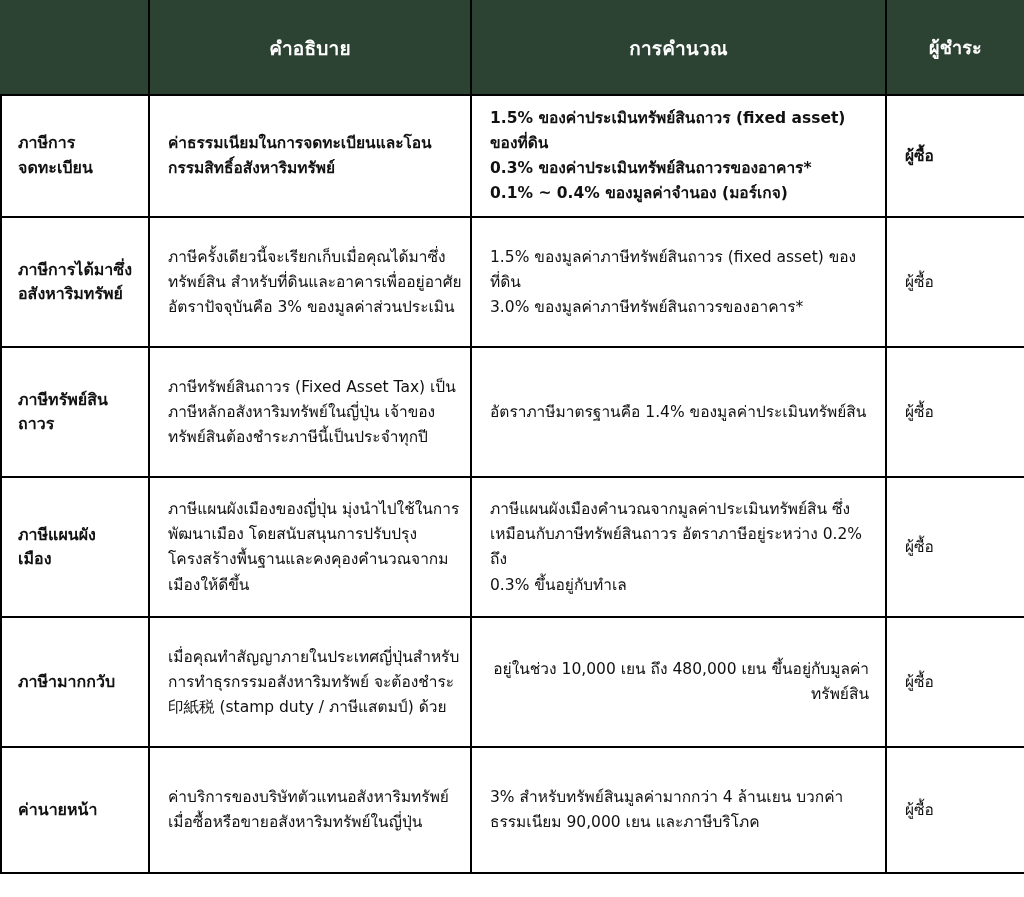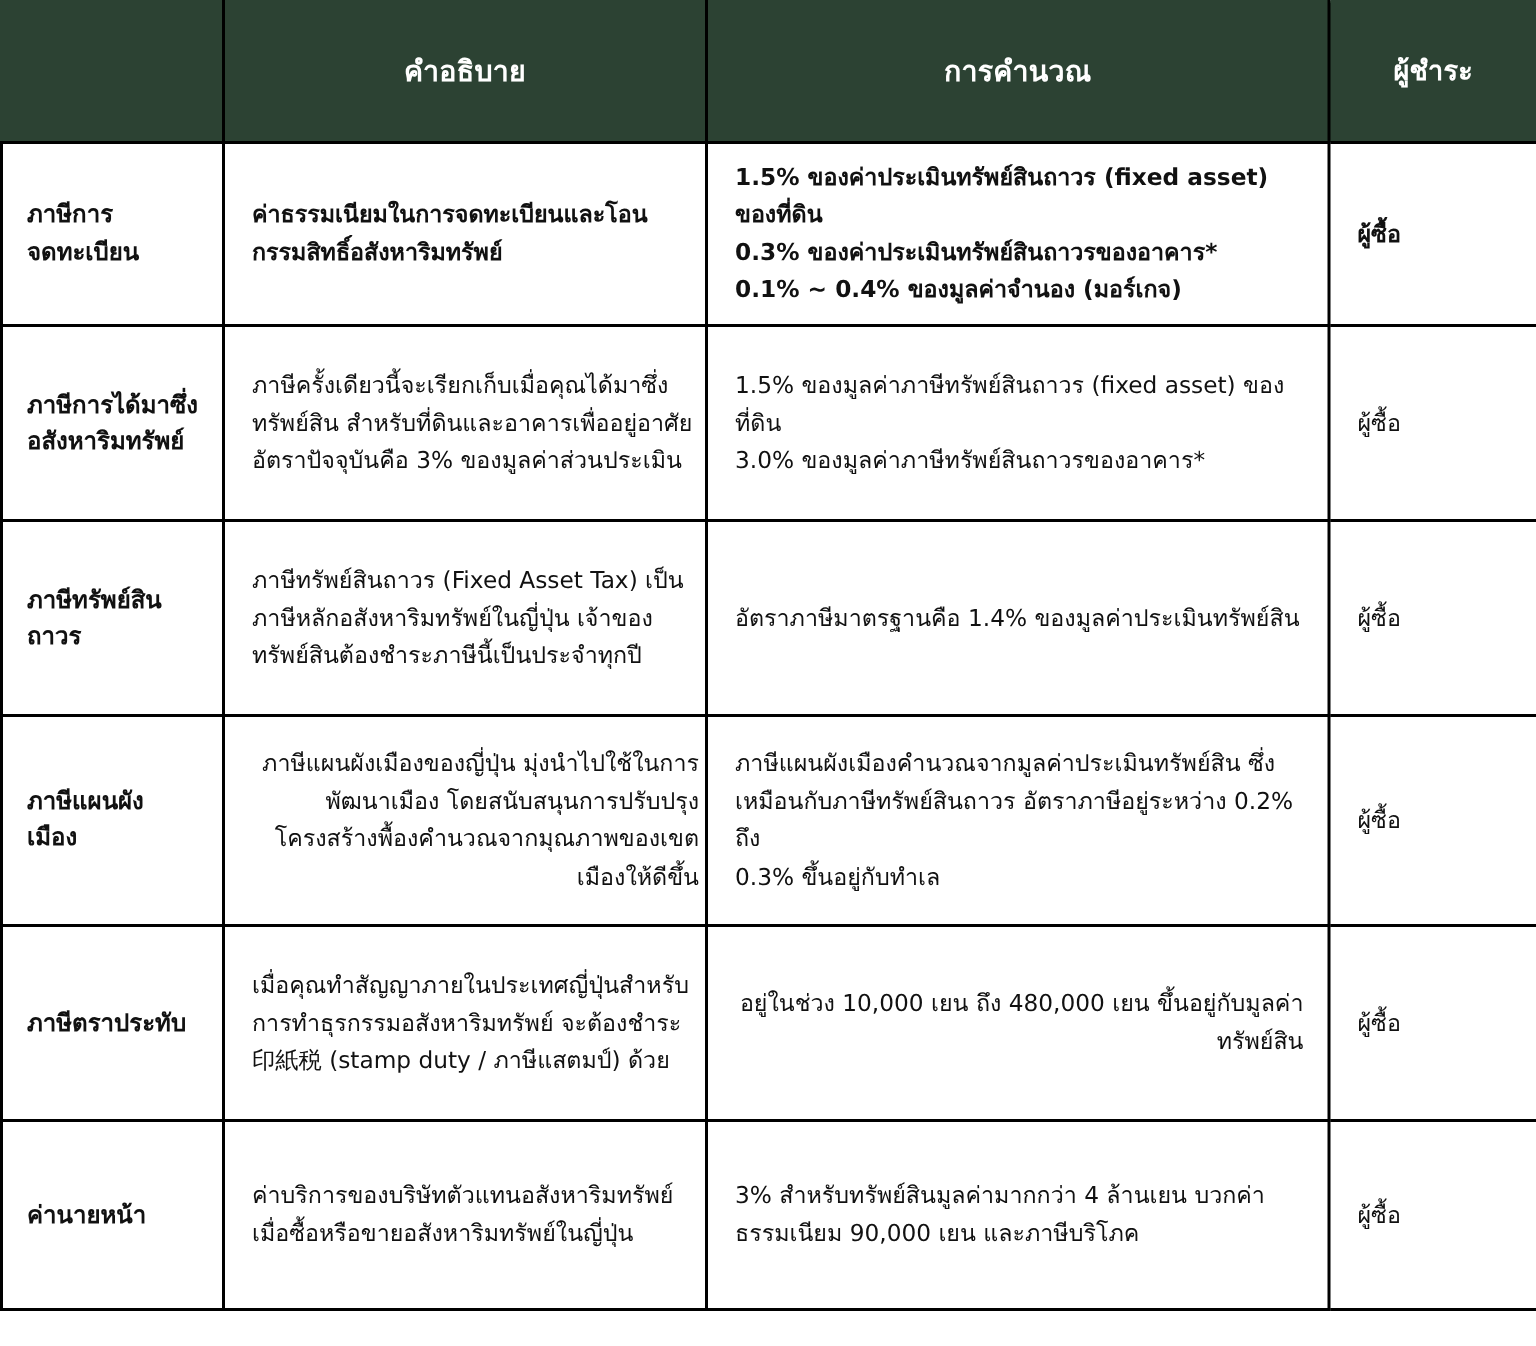--- a/index.html
+++ b/index.html
@@ -168,40 +168,40 @@
             <span class="line">ภาษีทรัพย์สินถาวร (Fixed Asset Tax) เป็น</span>
             <span class="line">ภาษีหลักอสังหาริมทรัพย์ในญี่ปุ่น เจ้าของ</span>
             <span class="line">ทรัพย์สินต้องชำระภาษีนี้เป็นประจำทุกปี</span>
           </td>
           <td class="cell-calc" style="border-color: rgb(0, 0, 0); color: rgb(17, 17, 17); background: rgb(255, 255, 255);">
             <span class="line">อัตราภาษีมาตรฐานคือ 1.4% ของมูลค่าประเมินทรัพย์สิน</span>
           </td>
           <td class="cell-payer" style="border-color: rgb(0, 0, 0); color: rgb(17, 17, 17); background: rgb(255, 255, 255);">ผู้ซื้อ</td>
         </tr>
         <tr data-row="3">
-          <td class="cell-name" style="border-color: rgb(0, 0, 0); color: rgb(17, 17, 17); background: rgb(255, 255, 255); font-family: Liberation Mono, monospace;">
+          <td class="cell-name" style="border-color: rgb(0, 0, 0); color: rgb(17, 17, 17); background: rgb(255, 255, 255);">
             <span class="line">ภาษีแผนผัง</span>
             <span class="line">เมือง</span>
           </td>
-          <td class="cell-desc" style="border-color: rgb(0, 0, 0); color: rgb(17, 17, 17); background: rgb(255, 255, 255); text-align: right;">
+          <td class="cell-desc" style="border-color: rgb(0, 0, 0); color: rgb(17, 17, 17); background: rgb(255, 255, 255);">
             <span class="line">ภาษีแผนผังเมืองของญี่ปุ่น มุ่งนำไปใช้ในการ</span>
             <span class="line">พัฒนาเมือง โดยสนับสนุนการปรับปรุง</span>
-            <span class="line">โครงสร้างพื้องคำนวณจากมุณภาพของเขต</span>
+            <span class="line">โครงสร้างพื้นฐานและคงคุองคำนวณจากม</span>
             <span class="line">เมืองให้ดีขึ้น</span>
           </td>
           <td class="cell-calc" style="border-color: rgb(0, 0, 0); color: rgb(17, 17, 17); background: rgb(255, 255, 255);">
             <span class="line">ภาษีแผนผังเมืองคำนวณจากมูลค่าประเมินทรัพย์สิน ซึ่ง</span>
             <span class="line">เหมือนกับภาษีทรัพย์สินถาวร อัตราภาษีอยู่ระหว่าง 0.2% ถึง</span>
             <span class="line">0.3% ขึ้นอยู่กับทำเล</span>
           </td>
           <td class="cell-payer" style="border-color: rgb(0, 0, 0); color: rgb(17, 17, 17); background: rgb(255, 255, 255);">ผู้ซื้อ</td>
         </tr>
         <tr data-row="4">
           <td class="cell-name" style="border-color: rgb(0, 0, 0); color: rgb(17, 17, 17); background: rgb(255, 255, 255);">
-            <span class="line">ภาษีตราประทับ</span>
+            <span class="line">ภาษีามากกวับ</span>
           </td>
           <td class="cell-desc" style="border-color: rgb(0, 0, 0); color: rgb(17, 17, 17); background: rgb(255, 255, 255);">
             <span class="line">เมื่อคุณทำสัญญาภายในประเทศญี่ปุ่นสำหรับ</span>
             <span class="line">การทำธุรกรรมอสังหาริมทรัพย์ จะต้องชำระ</span>
             <span class="line">印紙税 (stamp duty / ภาษีแสตมป์) ด้วย</span>
           </td>
           <td class="cell-calc" style="border-color: rgb(0, 0, 0); color: rgb(17, 17, 17); background: rgb(255, 255, 255); text-align: right;">
             <span class="line">อยู่ในช่วง 10,000 เยน ถึง 480,000 เยน ขึ้นอยู่กับมูลค่า</span>
             <span class="line">ทรัพย์สิน</span>
           </td>

